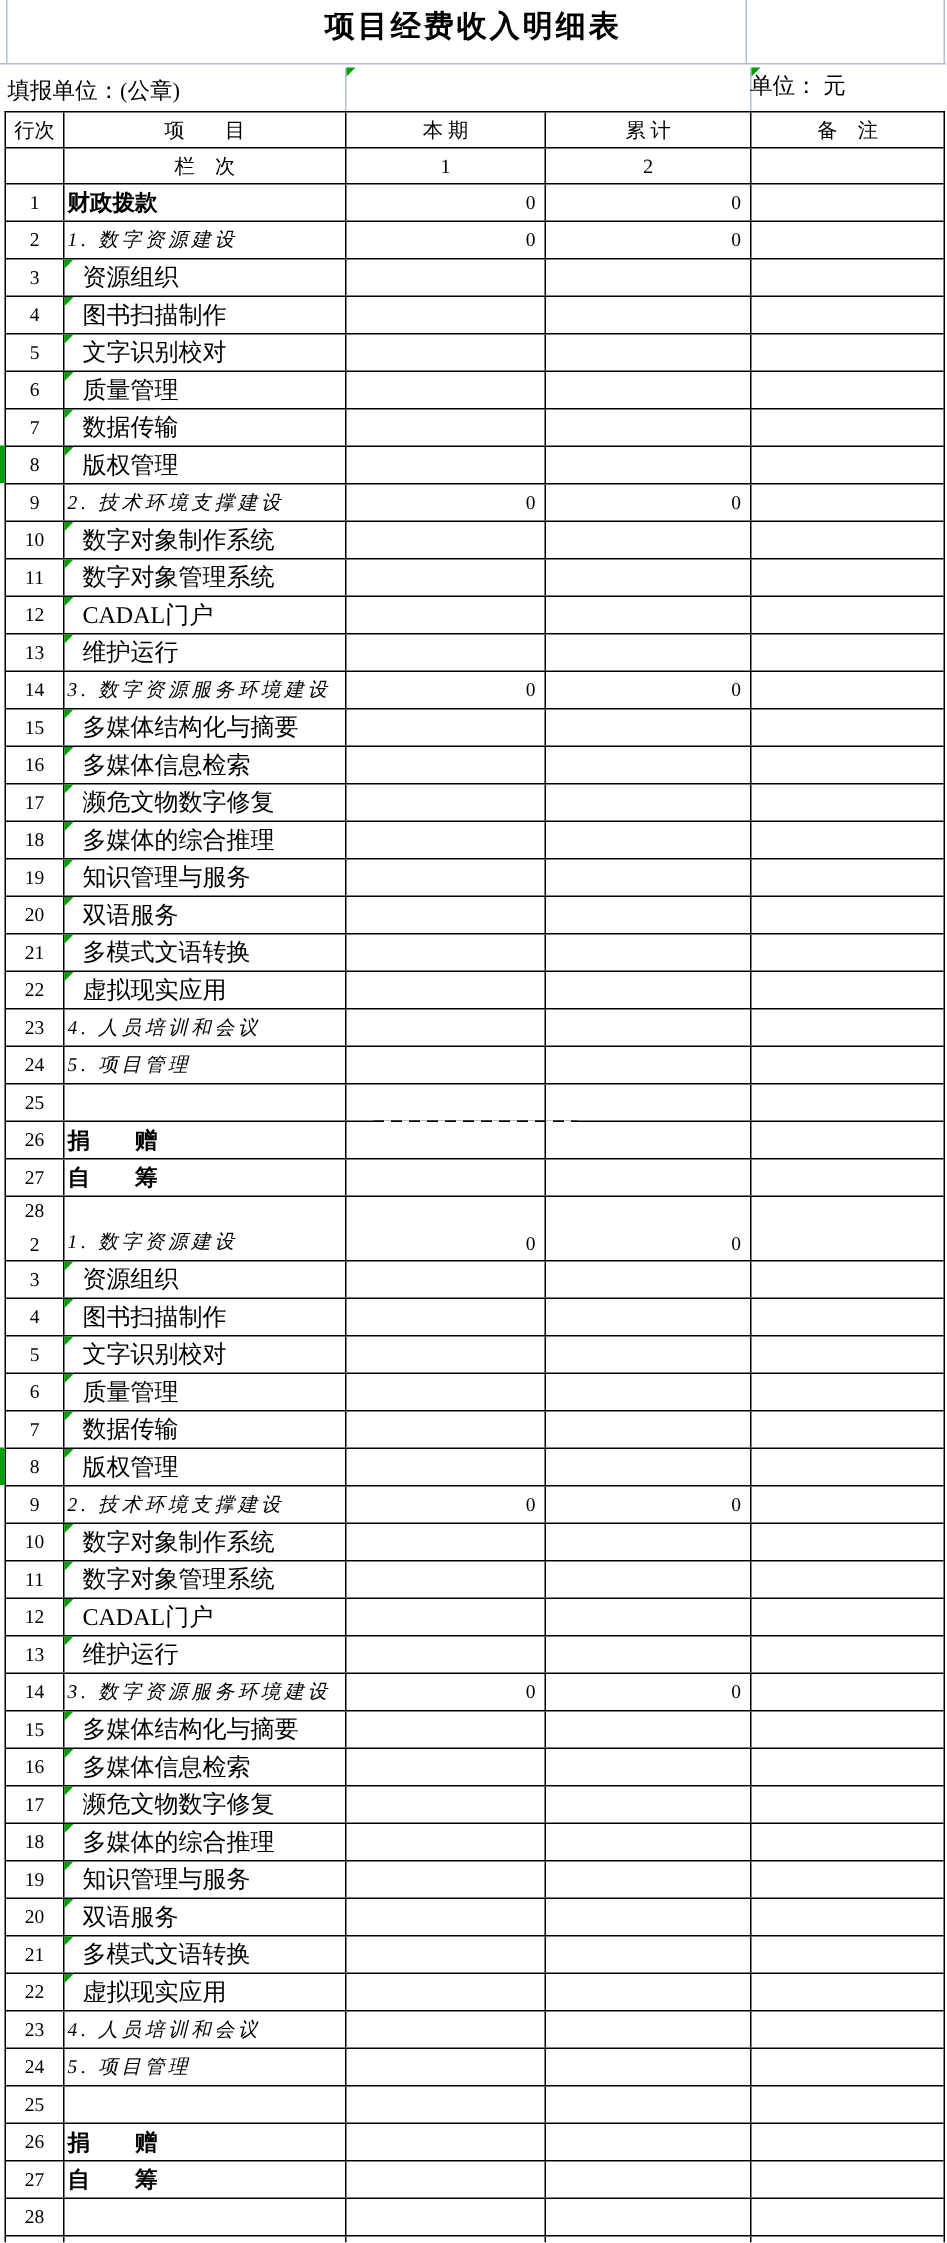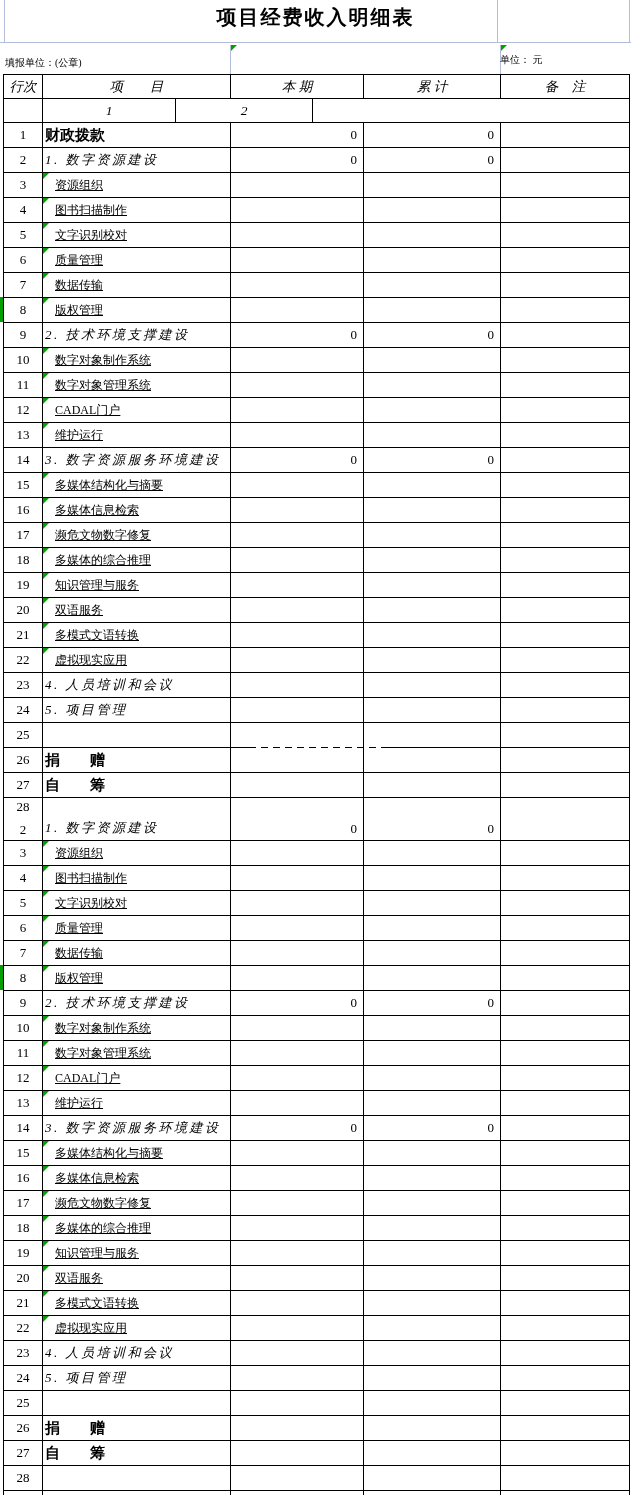--- a/index.html
+++ b/index.html
@@ -9,21 +9,21 @@
   }
   
   .title-area{position:relative;height:43px;}
   .title{
     position:absolute;left:0;top:4px;width:100%;text-align:center;
     font-size:20px;font-weight:bold;letter-spacing:2px;white-space:pre;
   }
   .glv{position:absolute;width:1px;background:#b3bcd9;top:0;}
   .glh{position:absolute;height:1px;background:#b3bcd9;left:0;width:631px;}
   
-  .meta{position:relative;height:31px;font-size:10px;white-space:pre;}
+  .meta{position:relative;height:31px;font-size:15px;white-space:pre;}
   .meta .sep{position:absolute;top:2px;bottom:0;width:1px;background:#b3bcd9;}
   .meta-org{position:absolute;left:5px;bottom:4px;}
   .meta-period{position:absolute;left:230px;width:270px;bottom:5px;text-align:center;}
   .meta-unit{position:absolute;left:500px;width:127px;bottom:7px;}
   
   .tri{position:absolute;left:0;top:0;width:0;height:0;
        border-top:6px solid #00a000;border-right:6px solid transparent;}
   .greenbar{position:absolute;left:-4px;top:-1px;bottom:0;width:3px;background:#00a000;}
   
   .tbl{
@@ -35,25 +35,25 @@
   .trow.combo{height:42px;}
   .trow.total{height:25px;}
   .cell{box-sizing:border-box;border-right:1px solid #000;position:relative;
         display:flex;align-items:center;overflow:visible;}
   .c-no{width:39px;justify-content:center;font-size:13px;}
   .c-item{width:188px;font-size:13px;padding-left:2px;}
   .c-cur{width:133px;}
   .c-cum{width:137px;text-align:right;}
   .c-rem{flex:1;border-right:none;}
   .val{justify-content:flex-end;padding-right:6px;font-size:13px;}
-  .hdr .cell,.lanci .cell{justify-content:center;font-size:13.5px;white-space:pre;padding-left:0;font-style:italic;}
+  .hdr .cell,.lanci .cell{justify-content:center;font-size:13.5px;white-space:pre;padding-left:0;}
   
   .s-bold .c-item{font-weight:bold;font-size:15px;white-space:pre;}
   .s-num .c-item{letter-spacing:2.5px;font-size:13px;font-style:italic;}
-  .s-sub .c-item{font-size:12px;padding-left:12px;text-decoration:underline;}
+  .s-sub .c-item{font-size:16px;padding-left:12px;}
   .s-total .c-item{font-weight:bold;justify-content:center;white-space:pre;font-size:14px;}
   
   .combo .c-no{flex-direction:column;justify-content:space-between;
                padding:1px 0 2px 0;align-items:center;}
   .combo .c-item,.combo .val{align-items:flex-end;padding-bottom:3px;}
   
   .pagebreak{position:absolute;left:245px;bottom:-1px;width:136px;height:1px;
      background:repeating-linear-gradient(90deg,#000 0 7px,#fff 7px 12px);}
 </style>
 </head>
@@ -81,20 +81,21 @@
   <div class="tbl">
     <div class="trow hdr">
       <div class="cell c-no">行次</div>
       <div class="cell c-item">项　　目</div>
       <div class="cell c-cur">本 期</div>
       <div class="cell c-cum">累 计</div>
       <div class="cell c-rem">备　注</div>
     </div>
     <div class="trow lanci">
       <div class="cell c-no"></div>
+      <div class="cell c-item">栏　次</div>
       <div class="cell c-cur">1</div>
       <div class="cell c-cum">2</div>
       <div class="cell c-rem"></div>
     </div>
     <div id="rows-host">
         <div class="trow s-bold">
           <div class="cell c-no">1</div>
           <div class="cell c-item">财政拨款</div>
           <div class="cell c-cur val">0</div>
           <div class="cell c-cum val">0</div>

